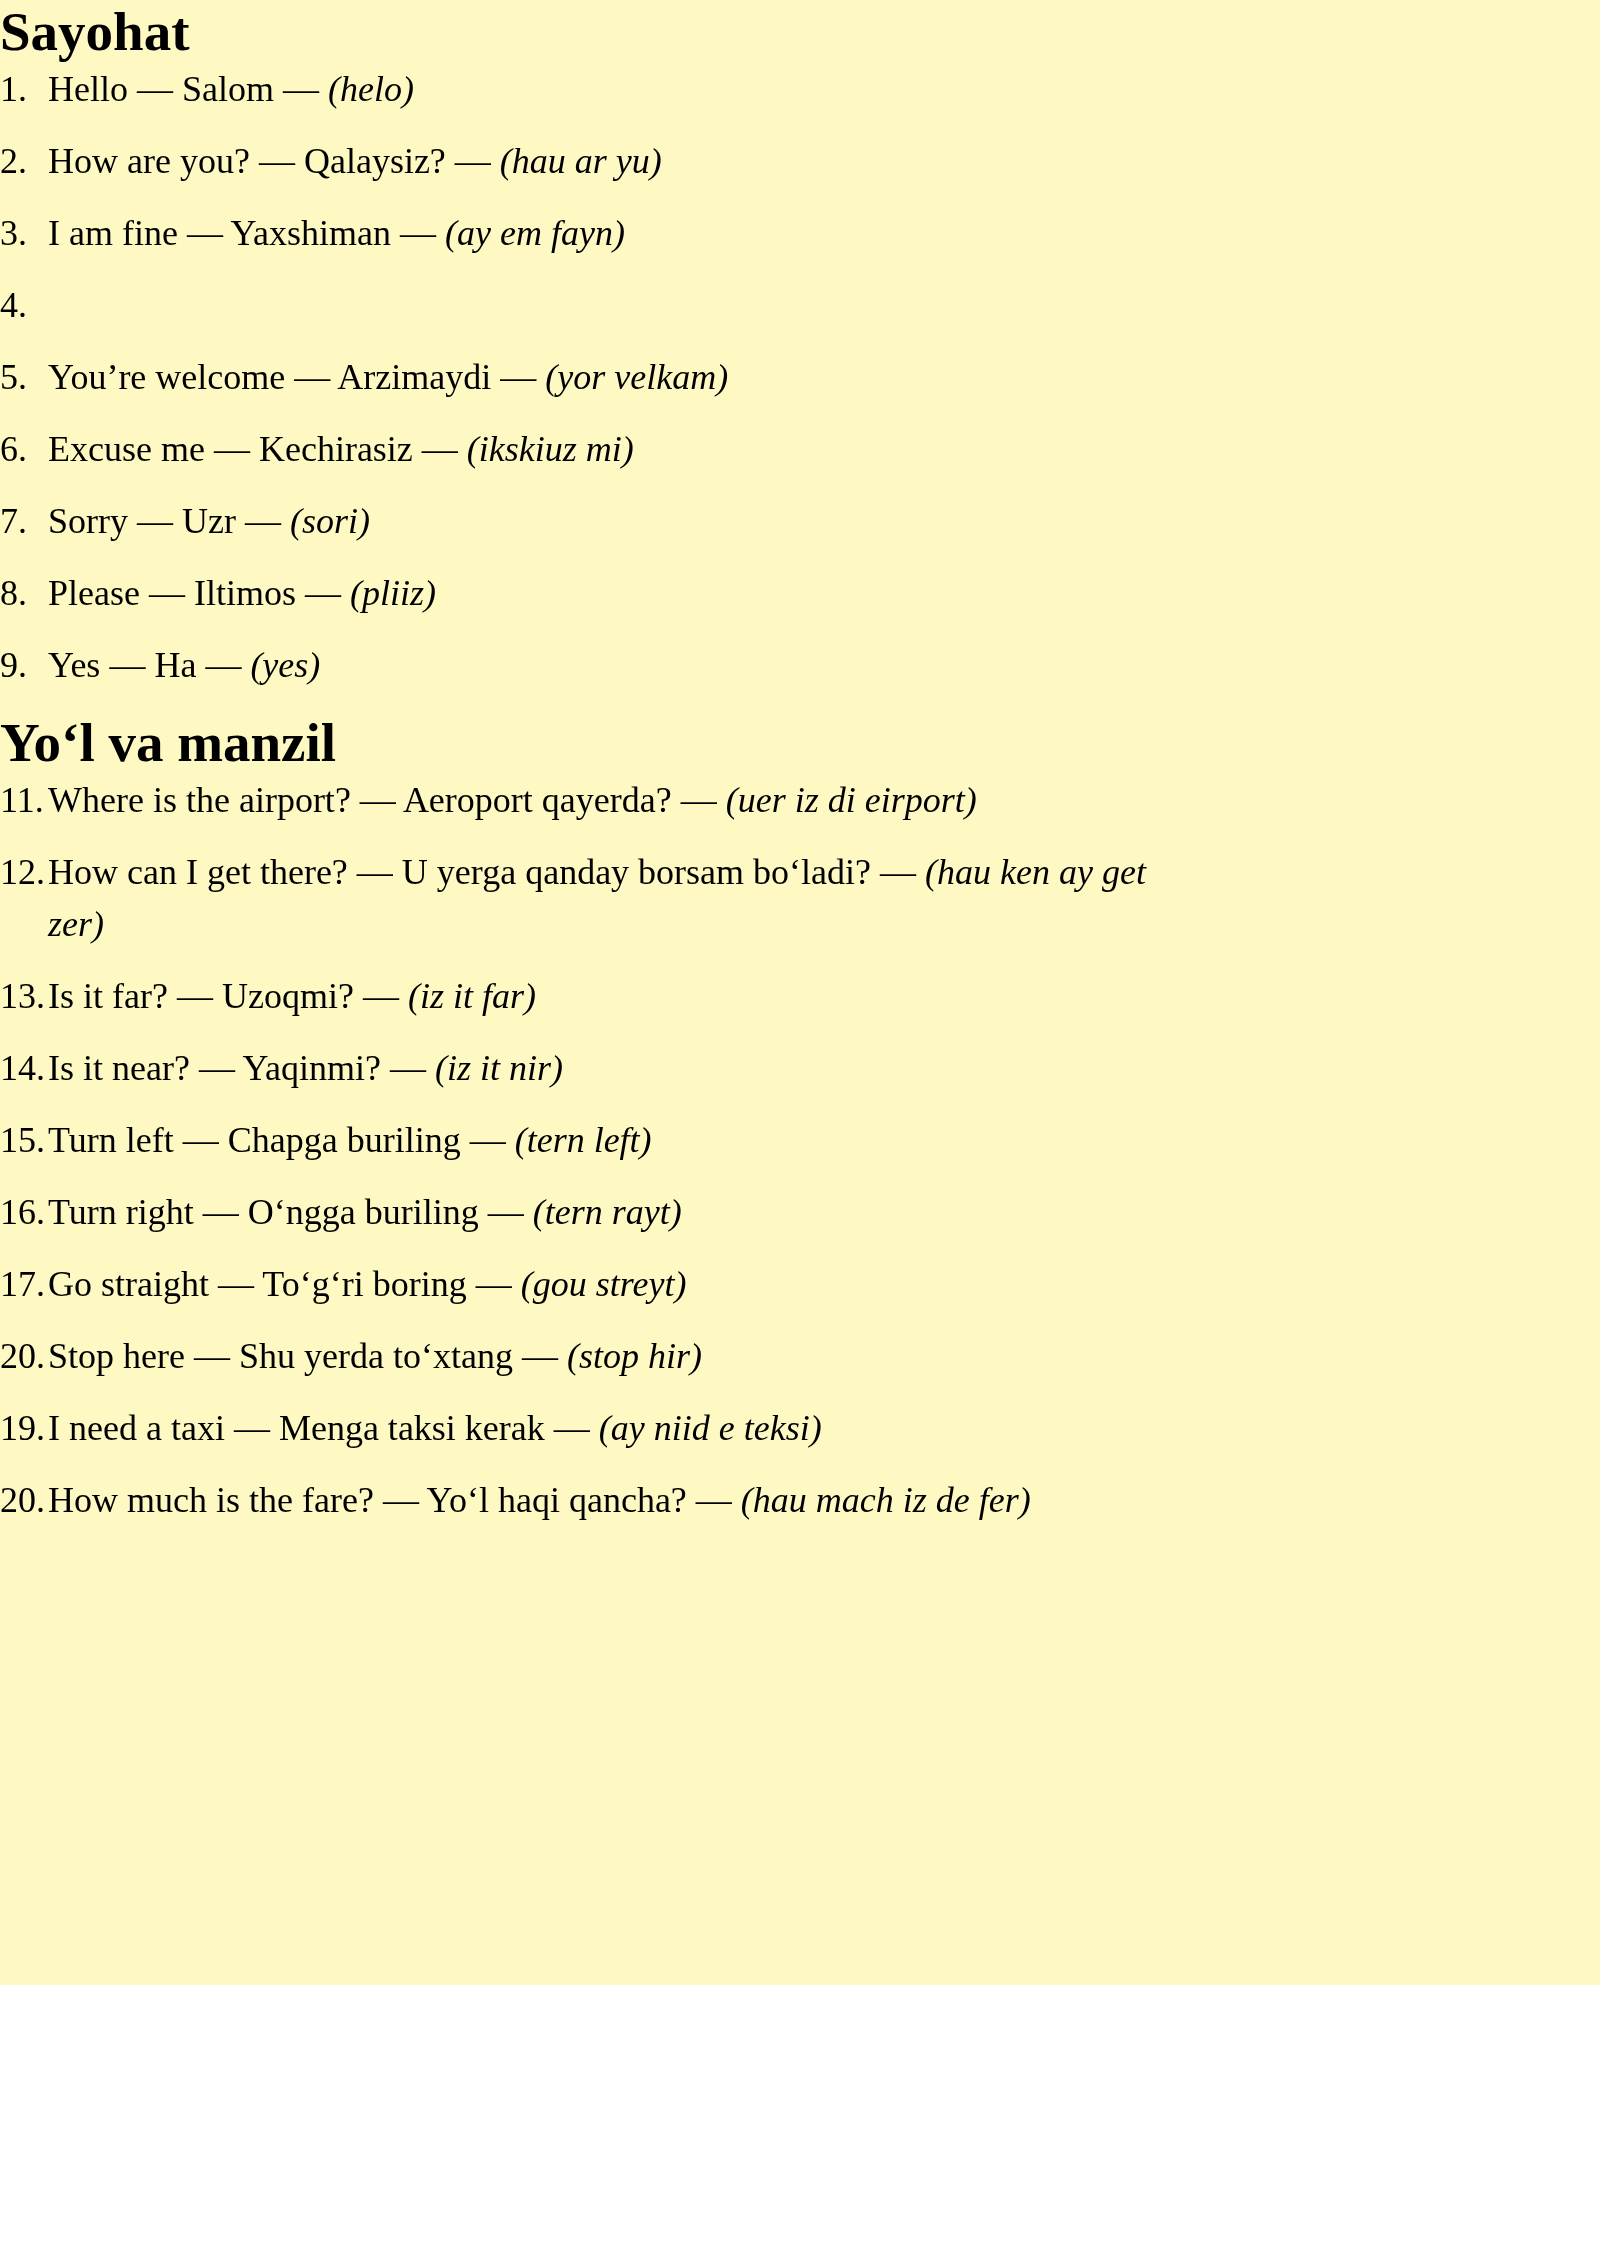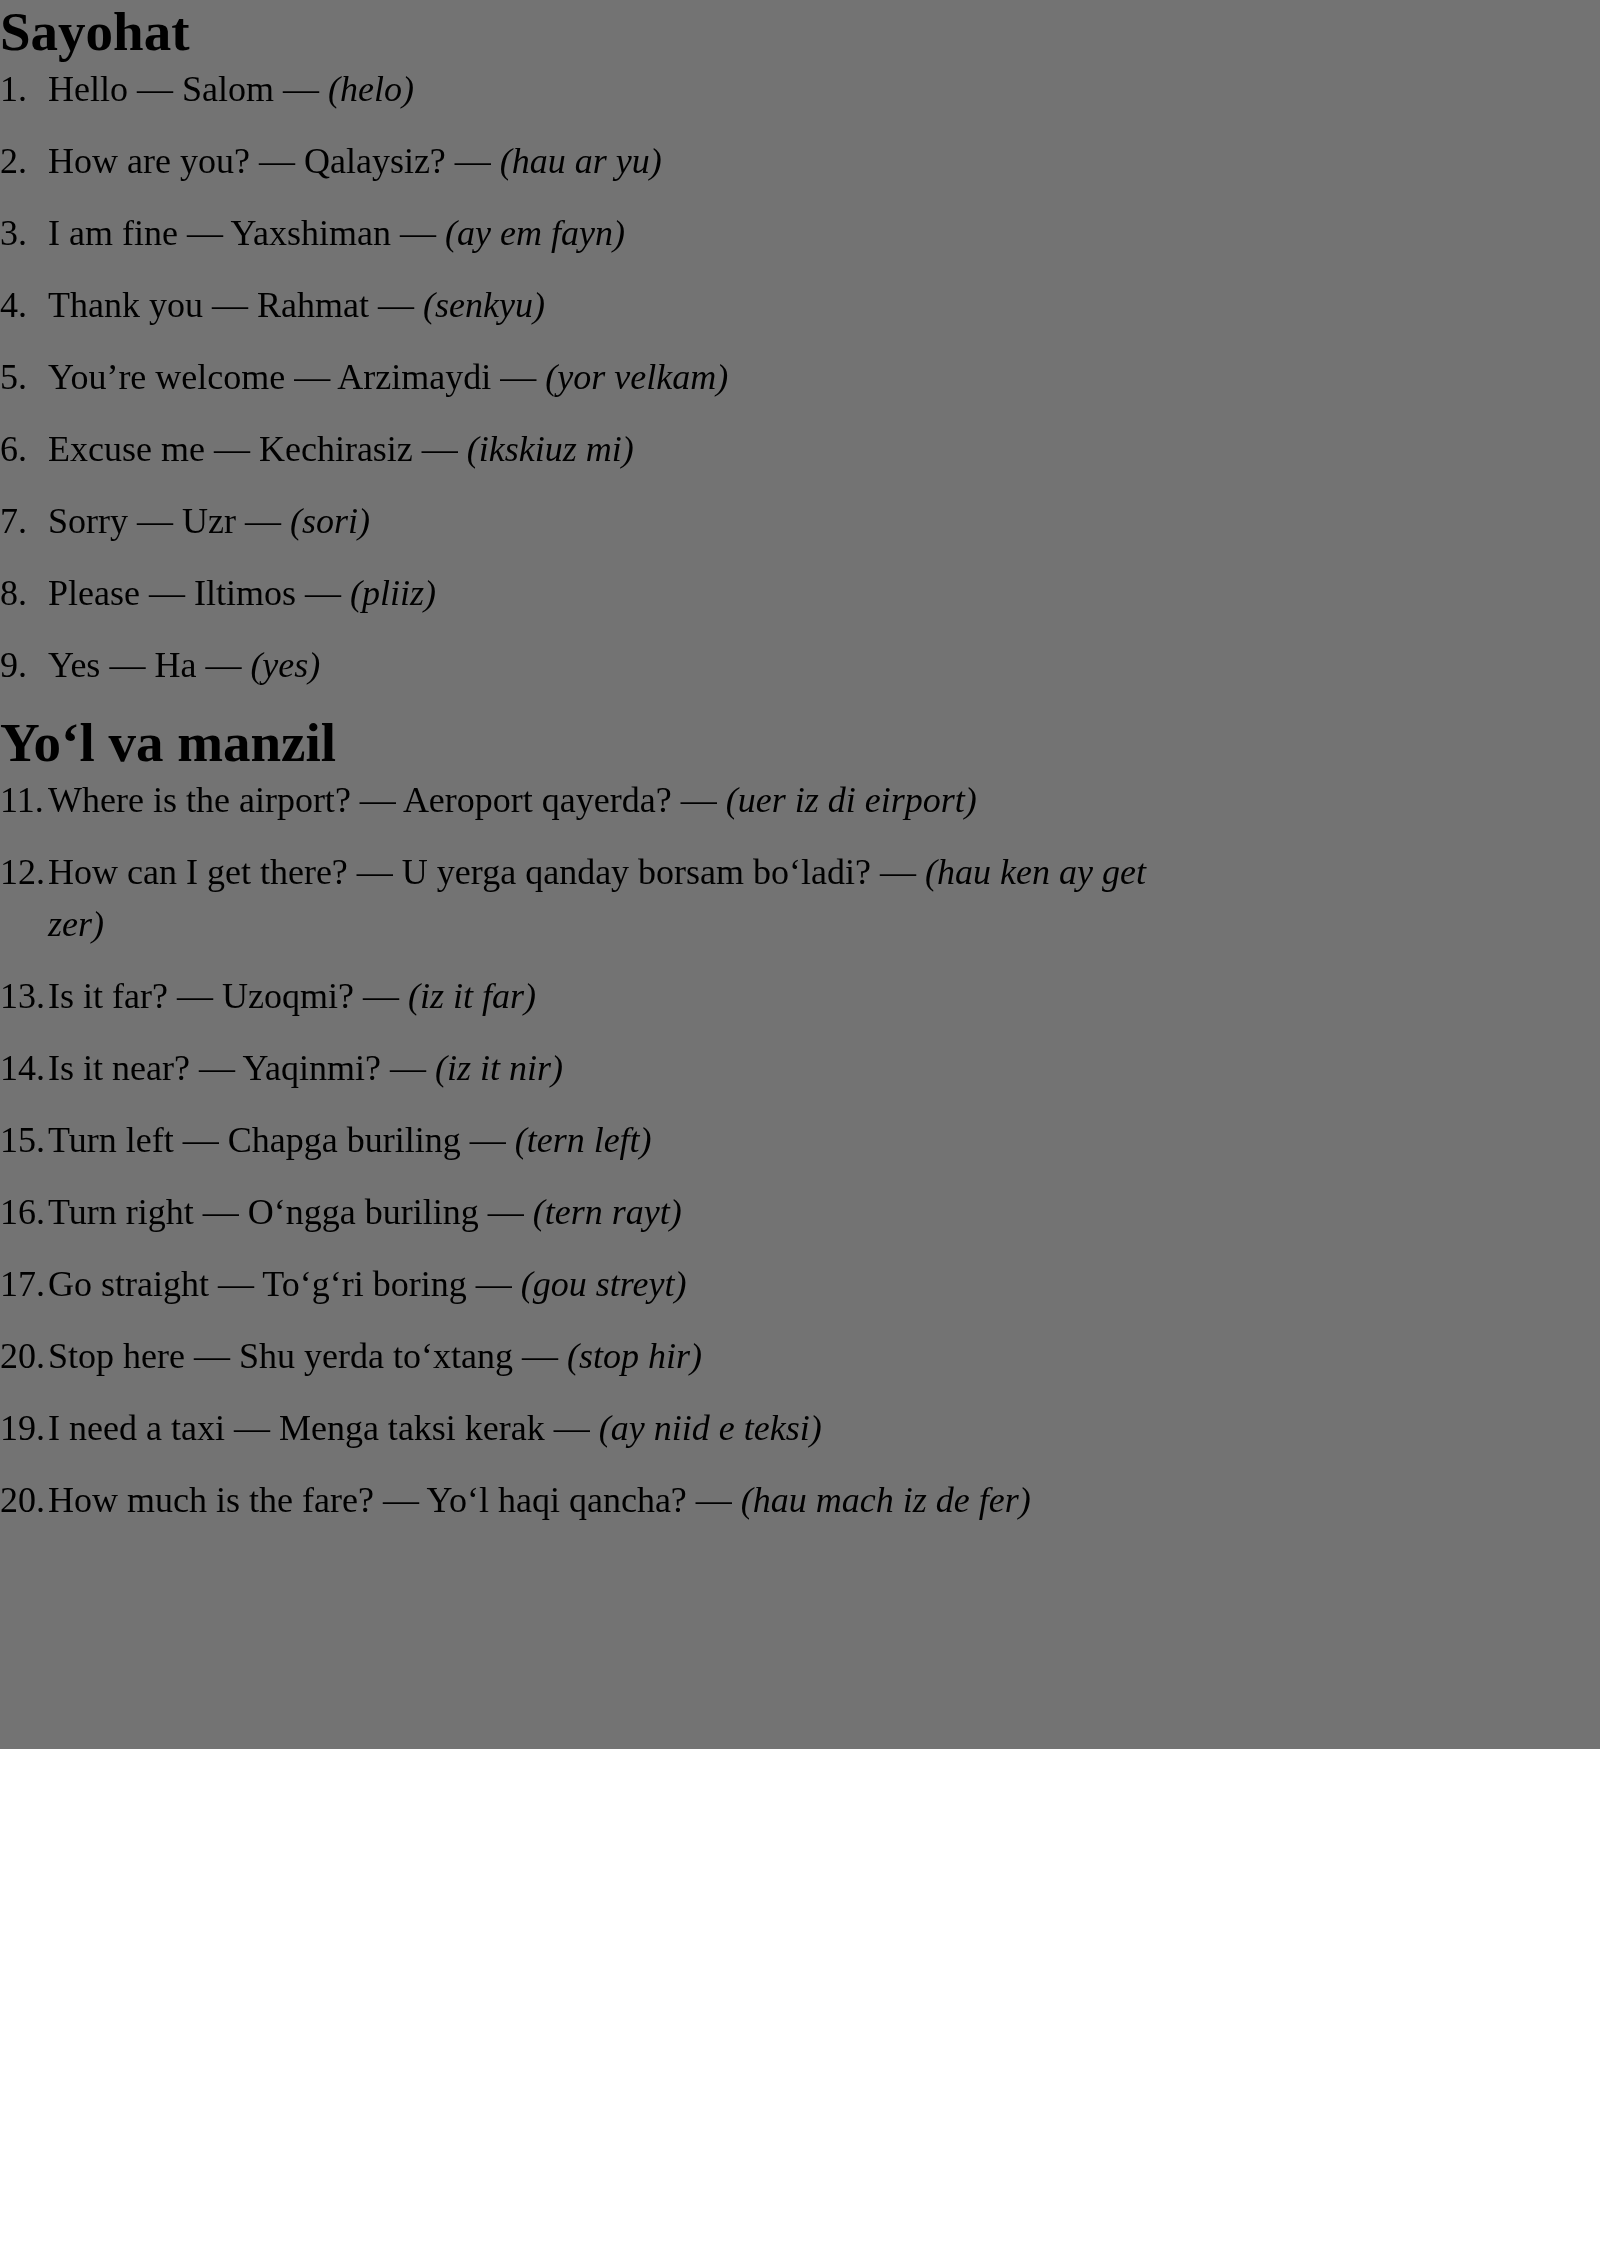--- a/index.html
+++ b/index.html
@@ -1,20 +1,20 @@
 <!DOCTYPE html>
 <html><head>
 <meta charset="utf-8">
 <style>
   html, body { margin: 0; padding: 0; background: #ffffff; }
   .page {
     position: relative;
     width: 1600px;
-    height: 1749px;
-    background: #737373;
+    height: 1985px;
+    background: #fef9c3;
     color: #000000;
     overflow: hidden;
     font-family: "Liberation Serif", serif;
   }
   h1.section-title {
     font-size: 55px;
     line-height: 63px;
     font-weight: 700;
     margin: 0;
   }
@@ -54,21 +54,20 @@
       <li>
         <span class="num">2.</span>
         <span class="text"><b class="en">How are you?</b><span class="sep"> — </span><span class="uz">Qalaysiz?</span><span class="sep"> — </span><i class="tr">(hau ar yu)</i></span>
       </li>
       <li>
         <span class="num">3.</span>
         <span class="text"><b class="en">I am fine</b><span class="sep"> — </span><span class="uz">Yaxshiman</span><span class="sep"> — </span><i class="tr">(ay em fayn)</i></span>
       </li>
       <li>
         <span class="num">4.</span>
-        <span class="text"><b class="en">Thank you</b><span class="sep"> — </span><span class="uz">Rahmat</span><span class="sep"> — </span><i class="tr">(senkyu)</i></span>
       </li>
       <li>
         <span class="num">5.</span>
         <span class="text"><b class="en">You’re welcome</b><span class="sep"> — </span><span class="uz">Arzimaydi</span><span class="sep"> — </span><i class="tr">(yor velkam)</i></span>
       </li>
       <li>
         <span class="num">6.</span>
         <span class="text"><b class="en">Excuse me</b><span class="sep"> — </span><span class="uz">Kechirasiz</span><span class="sep"> — </span><i class="tr">(ikskiuz mi)</i></span>
       </li>
       <li>

